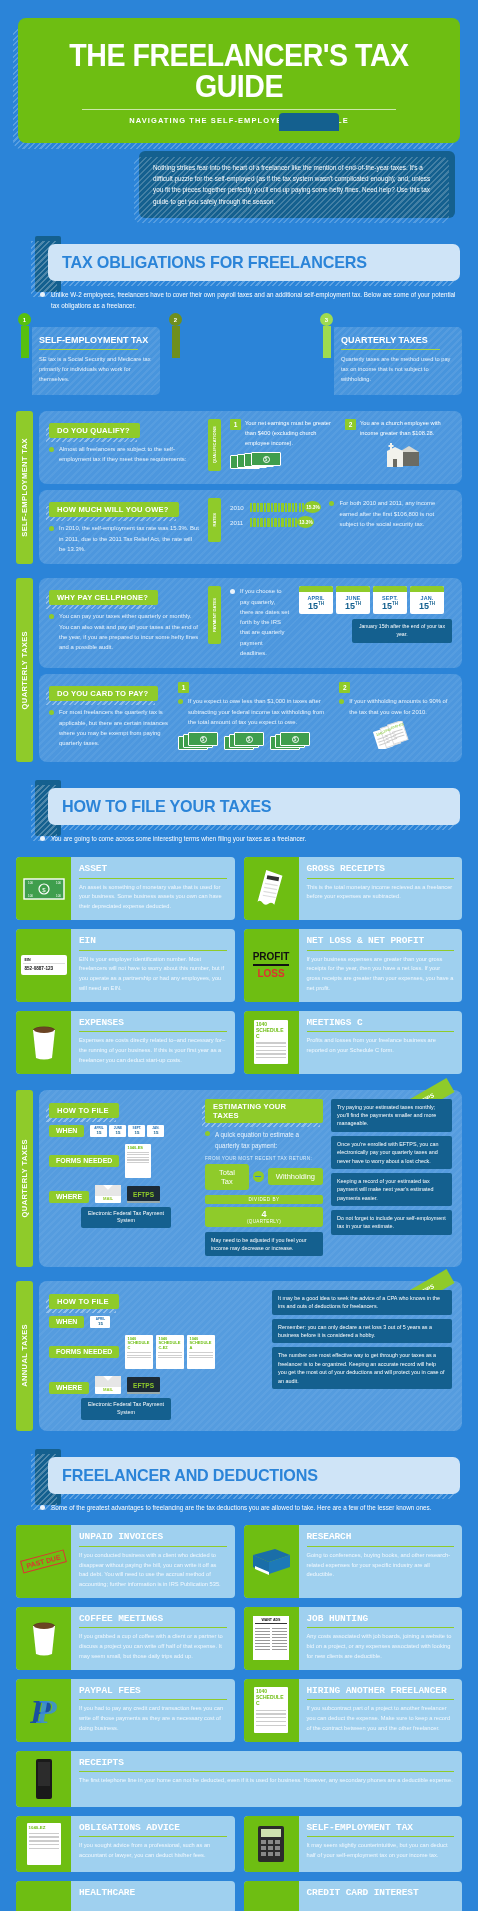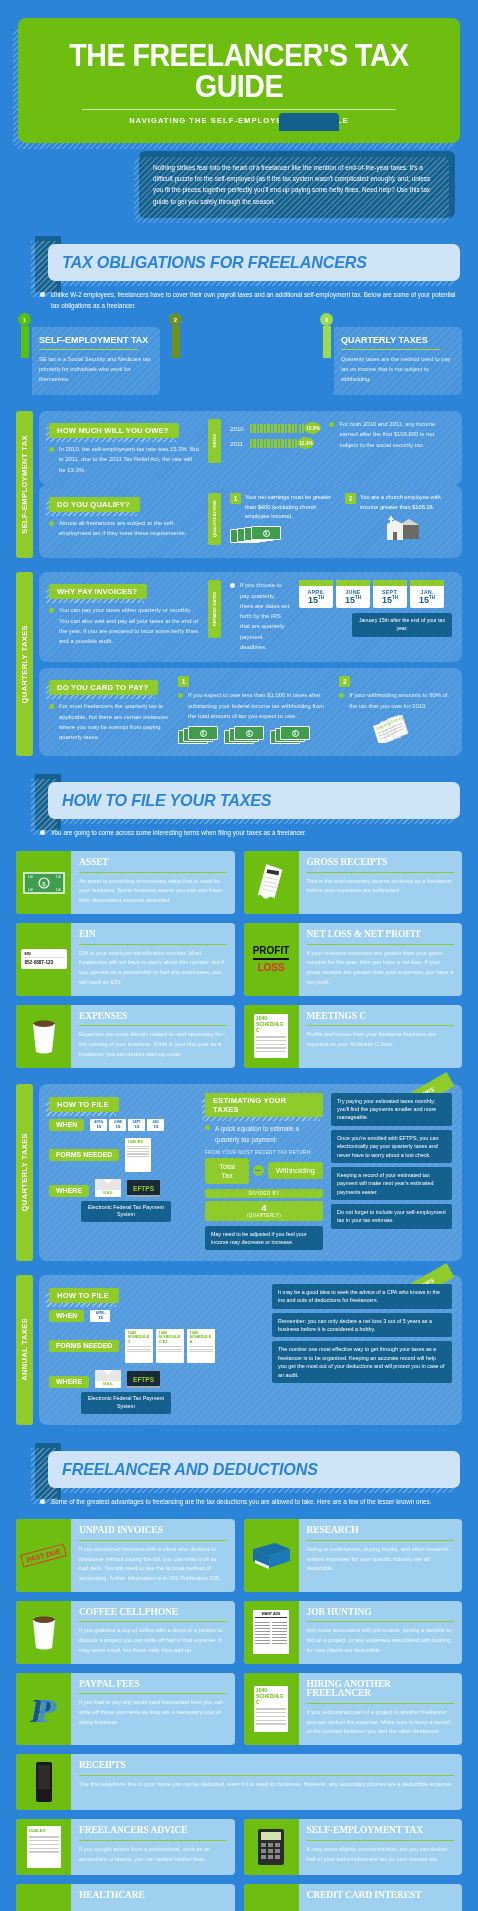--- a/index.html
+++ b/index.html
@@ -29,21 +29,21 @@
     background:#14608f; border-radius:4px 4px 0 0; }
   .intro {
     margin:8px 23px 0 139px; background:#14608f; border-radius:6px;
     padding:11px 14px; font-size:6.4px; line-height:1.75; position:relative; z-index:2;
   }
   .intro::after{content:"";position:absolute;left:-5px;top:6px;bottom:-5px;right:6px;
     background:repeating-linear-gradient(-45deg,rgba(255,255,255,.2) 0 1.5px,transparent 1.5px 4px);
     z-index:-1;border-radius:6px;}
 
   
-  .section-banner { position:relative; margin:26px 18px 0 18px;font-style:italic; }
+  .section-banner { position:relative; margin:26px 18px 0 18px; }
   .section-banner .flag { position:absolute; left:17px; top:-8px; width:26px; height:56px;
     background:#14608f; border-radius:2px; }
   .section-banner .flag::after{content:"";position:absolute;left:-4px;top:5px;width:26px;height:56px;
     background:repeating-linear-gradient(-45deg,rgba(255,255,255,.25) 0 1.5px,transparent 1.5px 4px);}
   .section-banner .bar { position:relative; margin-left:30px; background:#cfe4f7;
      border-radius:7px; padding:10px 14px; }
   .section-banner .bar::after{content:"";position:absolute;left:-4px;top:5px;bottom:-5px;right:5px;
     background:repeating-linear-gradient(-45deg,rgba(255,255,255,.25) 0 1.5px,transparent 1.5px 4px);z-index:-1;border-radius:7px;}
   .section-banner h3 { color:#2b84d8; font-size:17px; line-height:1;
     font-family:"Liberation Sans Narrow","Liberation Sans",sans-serif; font-weight:bold;
@@ -115,21 +115,21 @@
   .callout { background:#14608f; border-radius:2px; padding:4px 6px; font-size:5.2px; line-height:1.5;
      text-align:center; margin-top:5px; position:relative;}
   .callout::before{content:"";position:absolute;top:-4px;left:50%;margin-left:-4px;border:4px solid transparent;border-bottom-color:#14608f;}
 
   
   .cards { margin:12px 16px 0 16px; display:flex; flex-direction:column; gap:9px; }
   .cardrow { display:flex; gap:9px; }
   .tcard { flex:1; display:flex; background:#9fd0ef; border-radius:4px; overflow:hidden; min-height:56px; }
   .tcard .ic { width:55px; flex:none; background:#6ebe12; display:flex; align-items:center; justify-content:center; }
   .tcard .tx { padding:7px 8px 8px 8px; flex:1; }
-  .tcard h5 { font-size:9.5px; color:#fff; font-family:Liberation Serif, serif;
+  .tcard h5 { font-size:9.5px; color:#fff; font-family:Liberation Mono, monospace;
      font-weight:bold; line-height:1; letter-spacing:-.1px;}
   .tcard .urule { height:1px; background:#8fcb2a; margin:4px 0 4px 0; }
   .tcard p { font-size:5.7px; line-height:1.72; color:#f2f9ff; }
 
   
   .filing { position:relative; margin:16px 16px 0 16px; padding-left:23px; }
   .filing .body { background:rgba(255,255,255,.2); border-radius:8px; padding:9px 10px 11px 10px; display:flex; gap:8px;
      background-image:repeating-linear-gradient(-45deg,rgba(255,255,255,.05) 0 2px,transparent 2px 5px);}
   .f-col { }
   .rowlbl { display:flex; align-items:center; gap:6px; margin-top:7px; }
@@ -217,87 +217,20 @@
         <p>Quarterly taxes are the method used to pay tax on income that is not subject to withholding.</p>
       </div>
     </div>
   </div>
 
   <div class="panel" style="margin-top:16px">
     <div class="vstrip">
       <span>SELF-EMPLOYMENT TAX</span>
     </div>
 
-    <div class="body" style="margin-top:6px">
-      <div class="row" style="align-items:flex-start">
-        <div style="width:150px">
-          <div class="greentag">HOW MUCH WILL YOU OWE?</div>
-          <div class="bullet" style="margin-top:6px">
-            <span class="dot"></span>
-            <span>In 2010, the self-employment tax rate was 15.3%. But in 2011, due to the 2011 Tax Relief Act, the rate will be 13.3%.</span>
-          </div>
-        </div>
-        <div style="width:13px;flex:none">
-          <div style="background:#8fcb2a;border-radius:2px;height:44px;display:flex;align-items:center;justify-content:center">
-            <span style="writing-mode:vertical-rl;transform:rotate(180deg);font-size:4.1px;font-weight:bold">RATES</span>
-          </div>
-        </div>
-        <div style="flex:1;display:flex;gap:8px;align-items:flex-start">
-          <div>
-            <div class="ratebar">
-              <div class="yr">2010</div>
-              <div class="bars">
-                <i></i>
-                  <i></i>
-                  <i></i>
-                  <i></i>
-                  <i></i>
-                  <i></i>
-                  <i></i>
-                  <i></i>
-                  <i></i>
-                  <i></i>
-                  <i></i>
-                  <i></i>
-                  <i></i>
-                  <i></i>
-                  <i></i>
-                  <i></i>
-              </div>
-              <div class="pct">15.3%</div>
-            </div>
-            <div class="ratebar">
-              <div class="yr">2011</div>
-              <div class="bars">
-                <i></i>
-                  <i></i>
-                  <i></i>
-                  <i></i>
-                  <i></i>
-                  <i></i>
-                  <i></i>
-                  <i></i>
-                  <i></i>
-                  <i></i>
-                  <i></i>
-                  <i></i>
-                  <i></i>
-                  <i></i>
-              </div>
-              <div class="pct">13.3%</div>
-            </div>
-          </div>
-          <div class="bullet" style="flex:1">
-            <span class="dot"></span>
-            <span>For both 2010 and 2011, any income earned after the first $106,800 is not subject to the social security tax.</span>
-          </div>
-        </div>
-      </div>
-    </div>
-
     <div class="body">
       <div class="row" style="align-items:flex-start">
         <div style="width:150px">
           <div class="greentag">DO YOU QUALIFY?</div>
           <div class="bullet" style="margin-top:6px">
             <span class="dot"></span>
             <span>Almost all freelancers are subject to the self-employment tax if they meet these requirements:</span>
           </div>
         </div>
         <div style="width:13px;flex:none">
@@ -332,31 +265,98 @@
                 <polygon points="10,24 10,8 18,4 26,8 26,24" fill="#f2f2ec"></polygon>
                 <rect x="13" y="0" width="2" height="7" fill="#f2f2ec"></rect>
                 <rect x="11.5" y="2" width="5" height="2" fill="#f2f2ec"></rect>
                 <rect x="16" y="16" width="4" height="8" fill="#6b6b63"></rect>
               </svg>
             </div>
           </div>
         </div>
       </div>
     </div>
+
+    <div class="body" style="margin-top:6px">
+      <div class="row" style="align-items:flex-start">
+        <div style="width:150px">
+          <div class="greentag">HOW MUCH WILL YOU OWE?</div>
+          <div class="bullet" style="margin-top:6px">
+            <span class="dot"></span>
+            <span>In 2010, the self-employment tax rate was 15.3%. But in 2011, due to the 2011 Tax Relief Act, the rate will be 13.3%.</span>
+          </div>
+        </div>
+        <div style="width:13px;flex:none">
+          <div style="background:#8fcb2a;border-radius:2px;height:44px;display:flex;align-items:center;justify-content:center">
+            <span style="writing-mode:vertical-rl;transform:rotate(180deg);font-size:4.1px;font-weight:bold">RATES</span>
+          </div>
+        </div>
+        <div style="flex:1;display:flex;gap:8px;align-items:flex-start">
+          <div>
+            <div class="ratebar">
+              <div class="yr">2010</div>
+              <div class="bars">
+                <i></i>
+                  <i></i>
+                  <i></i>
+                  <i></i>
+                  <i></i>
+                  <i></i>
+                  <i></i>
+                  <i></i>
+                  <i></i>
+                  <i></i>
+                  <i></i>
+                  <i></i>
+                  <i></i>
+                  <i></i>
+                  <i></i>
+                  <i></i>
+              </div>
+              <div class="pct">15.3%</div>
+            </div>
+            <div class="ratebar">
+              <div class="yr">2011</div>
+              <div class="bars">
+                <i></i>
+                  <i></i>
+                  <i></i>
+                  <i></i>
+                  <i></i>
+                  <i></i>
+                  <i></i>
+                  <i></i>
+                  <i></i>
+                  <i></i>
+                  <i></i>
+                  <i></i>
+                  <i></i>
+                  <i></i>
+              </div>
+              <div class="pct">13.3%</div>
+            </div>
+          </div>
+          <div class="bullet" style="flex:1">
+            <span class="dot"></span>
+            <span>For both 2010 and 2011, any income earned after the first $106,800 is not subject to the social security tax.</span>
+          </div>
+        </div>
+      </div>
+    </div>
   </div>
 
   <div class="panel" style="margin-top:14px">
     <div class="vstrip">
       <span>QUARTERLY TAXES</span>
     </div>
 
     <div class="body">
       <div class="row" style="align-items:flex-start">
         <div style="width:150px">
-          <div class="greentag">WHY PAY INVOICES?</div>
+          <div class="greentag">WHY PAY CELLPHONE?</div>
           <div class="bullet" style="margin-top:6px">
             <span class="dot"></span>
             <span>You can pay your taxes either quarterly or monthly. You can also wait and pay all your taxes at the end of the year, if you are prepared to incur some hefty fines and a possible audit.</span>
           </div>
         </div>
         <div style="width:13px;flex:none">
           <div style="background:#8fcb2a;border-radius:2px;height:58px;display:flex;align-items:center;justify-content:center">
             <span style="writing-mode:vertical-rl;transform:rotate(180deg);font-size:4.1px;font-weight:bold">PAYMENT DATES</span>
           </div>
         </div>
@@ -776,21 +776,21 @@
     <div class="cardrow">
       <div class="tcard">
         <div class="ic">
           <svg width="30" height="38" viewBox="0 0 30 38">
               <ellipse cx="15" cy="7" rx="11" ry="3.5" fill="#5a3b20"></ellipse>
           <path d="M4 7 L7 35 Q15 38 23 35 L26 7 Z" fill="#fff"></path>
               <ellipse cx="15" cy="7" rx="10" ry="3" fill="#6b4423"></ellipse>
             </svg>
         </div>
         <div class="tx">
-            <h5>COFFEE CELLPHONE</h5>
+            <h5>COFFEE MEETINGS</h5>
           <div class="urule"></div>
             <p>If you grabbed a cup of coffee with a client or a partner to discuss a project you can write off half of that expense. It may seem small, but those daily trips add up.</p>
           </div>
       </div>
       <div class="tcard">
         <div class="ic">
           <div style="background:#fff;width:36px;height:44px;padding:2px">
             <div style="font-size:3.6px;font-weight:bold;color:#111;text-align:center;border-bottom:1px solid #333;padding-bottom:1px">WANT ADS</div>
             <div style="display:flex;gap:1.5px;margin-top:2px">
               <div style="flex:1">
@@ -883,21 +883,21 @@
             <div style="margin-top:3px">
               <div style="height:1.4px;background:#ccc;margin:2.4px 0"></div>
                 <div style="height:1.4px;background:#ccc;margin:2.4px 0"></div>
               <div style="height:1.4px;background:#ccc;margin:2.4px 0"></div>
                 <div style="height:1.4px;background:#ccc;margin:2.4px 0"></div>
               <div style="height:1.4px;background:#ccc;margin:2.4px 0"></div>
             </div>
           </div>
         </div>
         <div class="tx">
-            <h5>FREELANCERS ADVICE</h5>
+            <h5>OBLIGATIONS ADVICE</h5>
           <div class="urule"></div>
             <p>If you sought advice from a professional, such as an accountant or lawyer, you can deduct his/her fees.</p>
           </div>
       </div>
       <div class="tcard">
         <div class="ic">
           <svg width="30" height="40" viewBox="0 0 30 40">
               <rect x="2" y="2" width="26" height="36" rx="2" fill="#2b2b2b"></rect>
           <rect x="5" y="5" width="20" height="8" fill="#cfe2b0"></rect>
           <g fill="#888">

